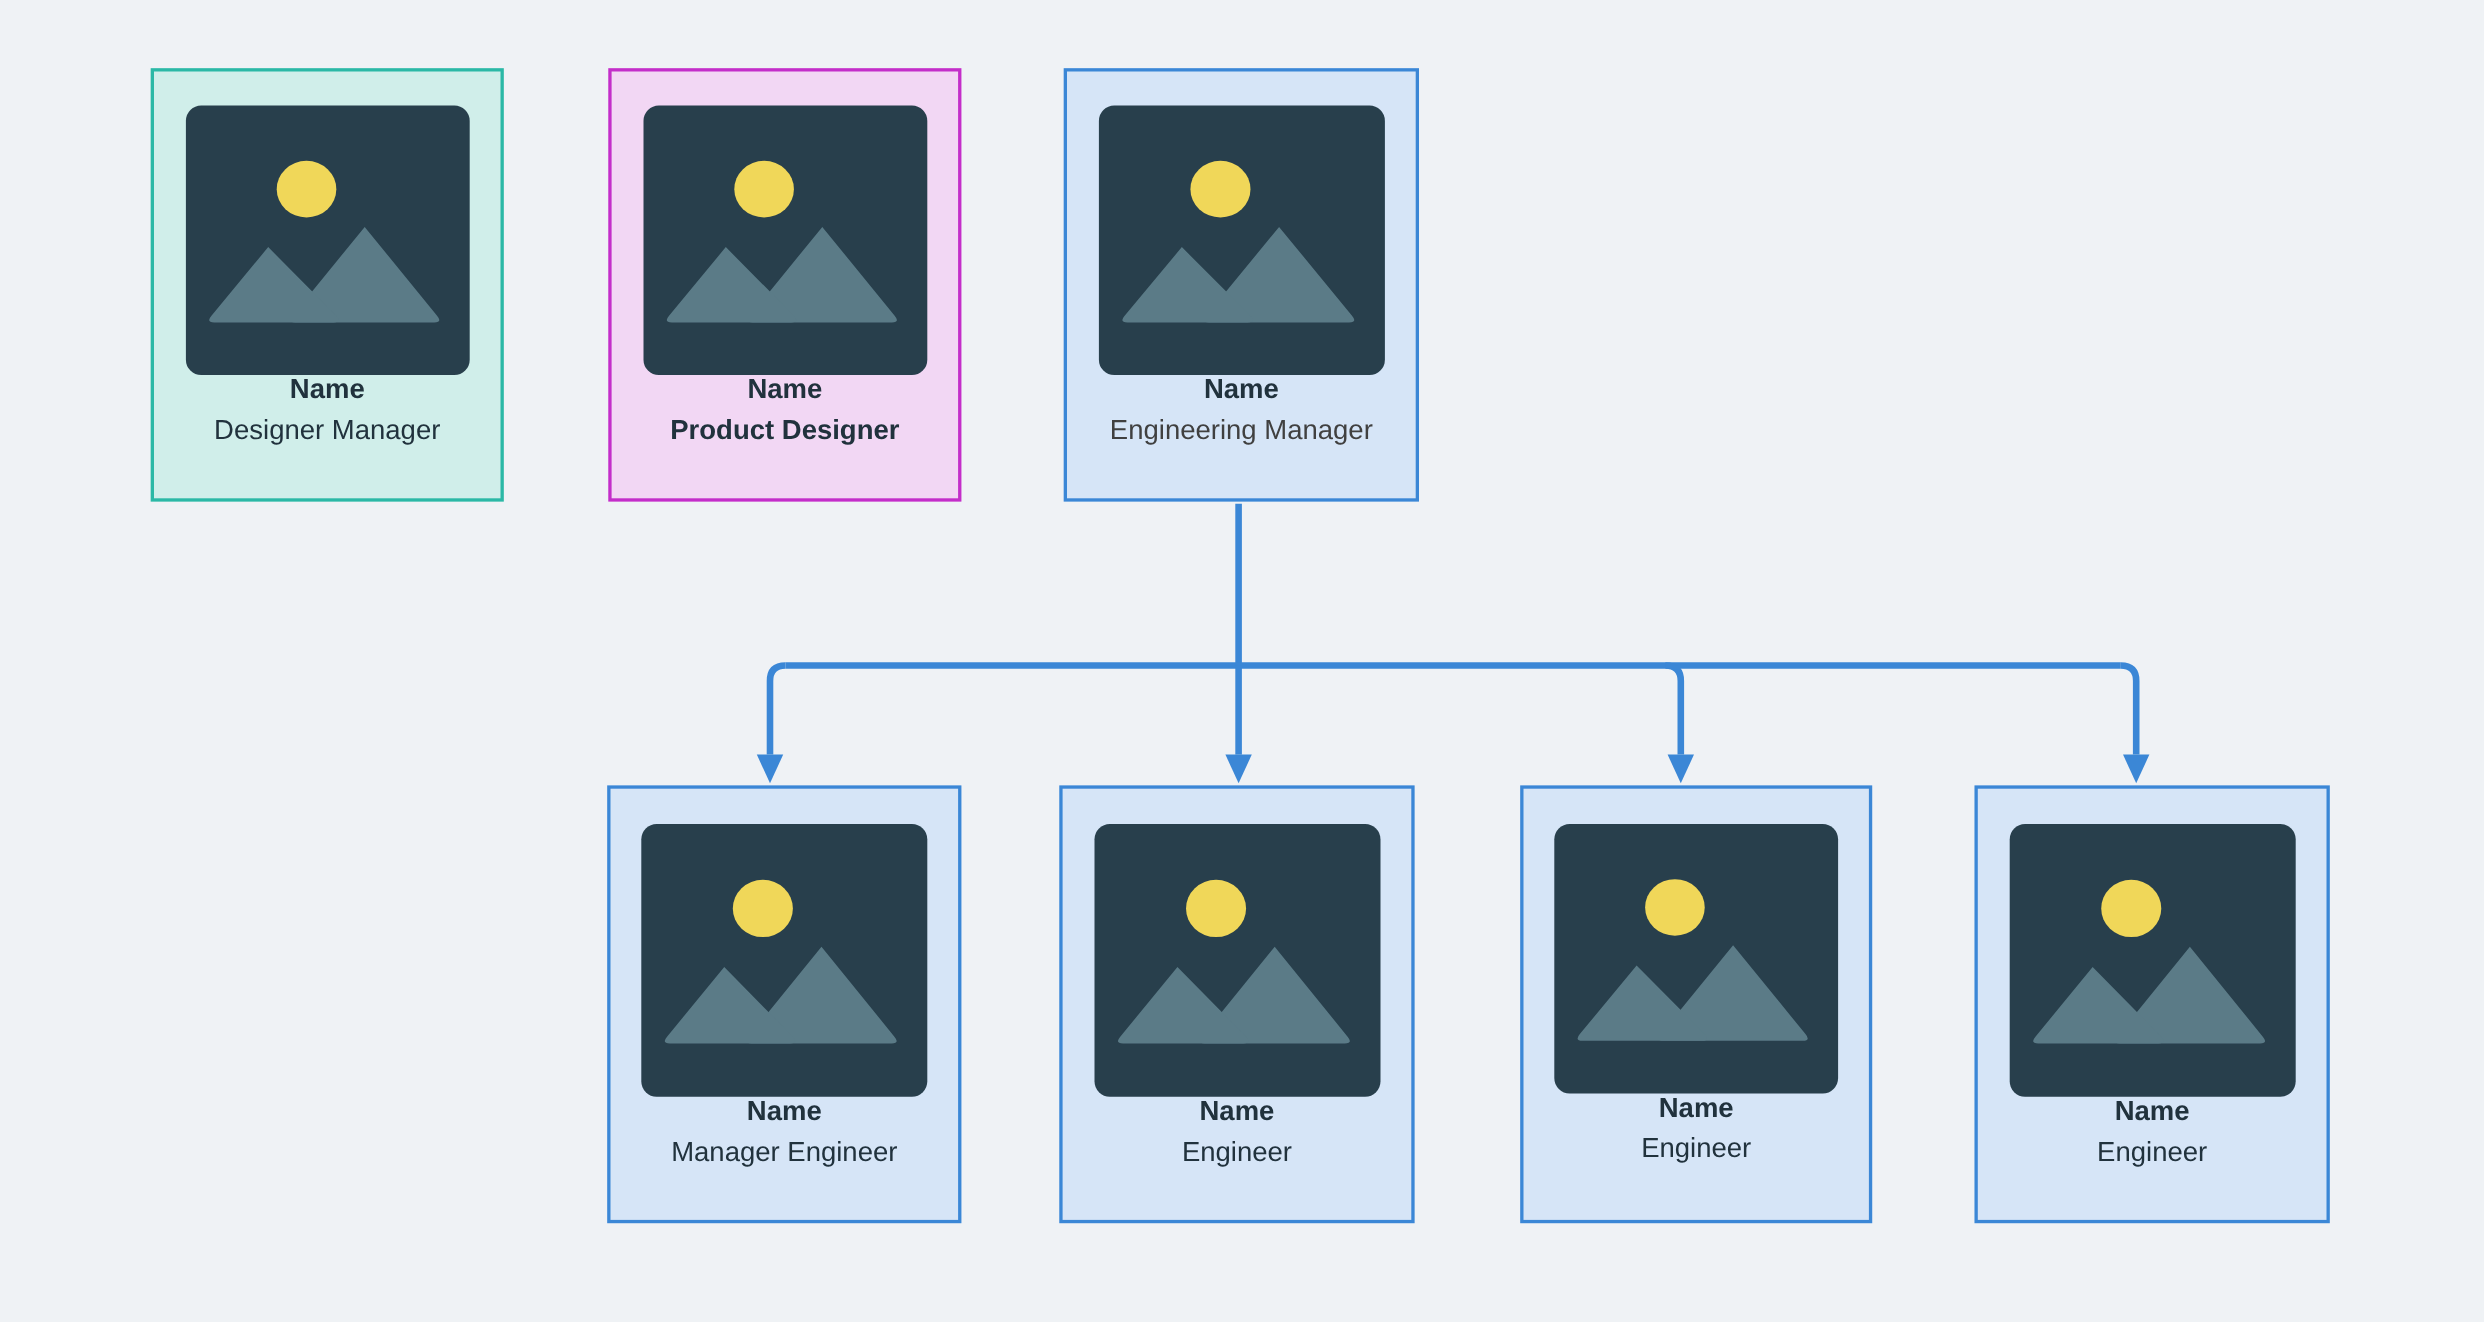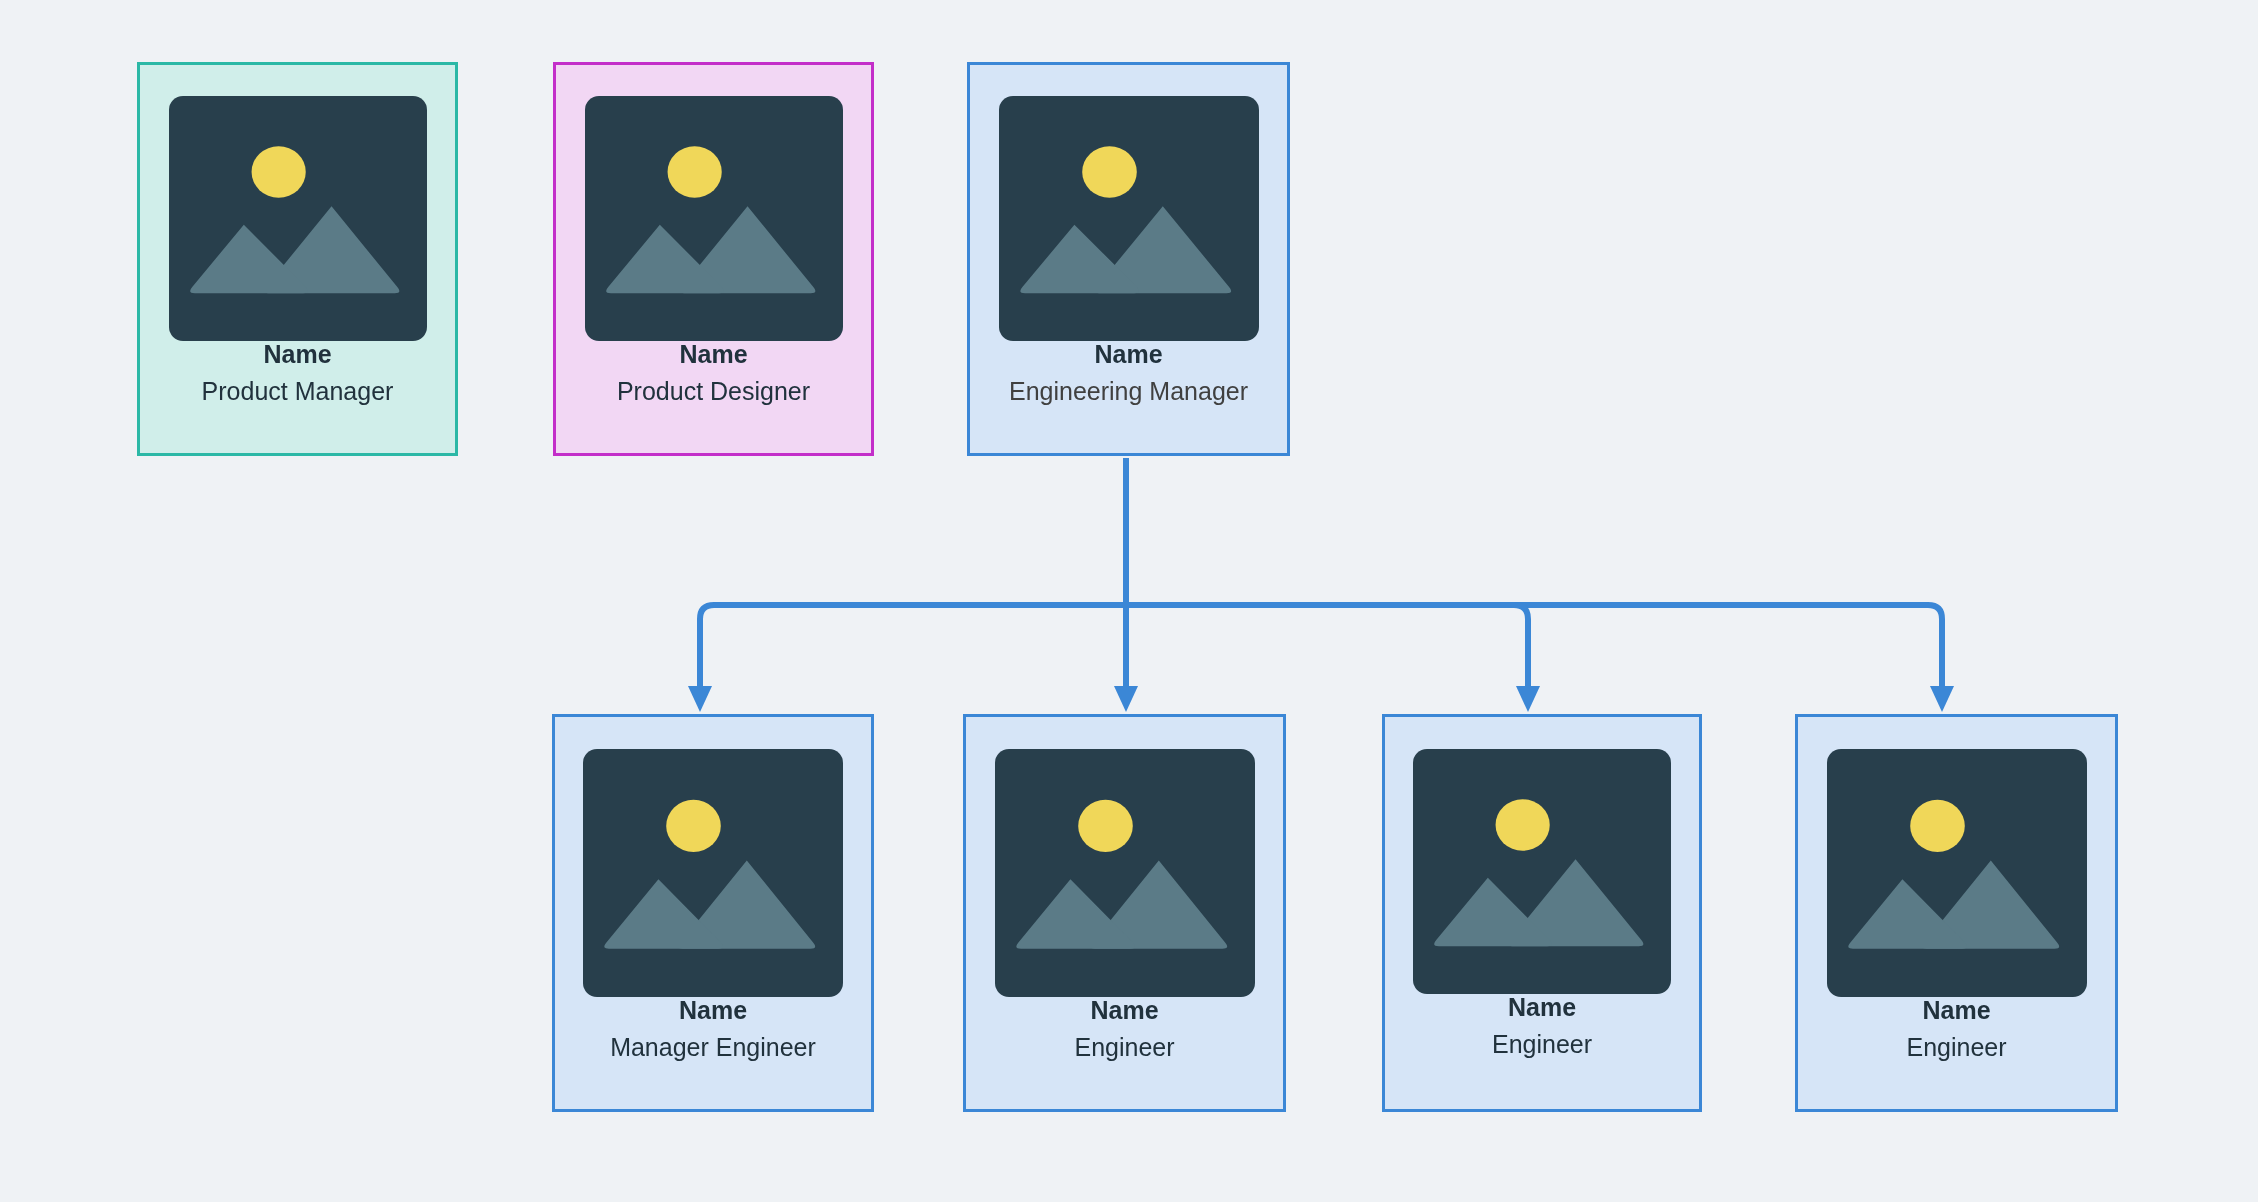--- a/index.html
+++ b/index.html
@@ -87,33 +87,33 @@
 
   <div class="person-card" style="left: 137px; top: 62px; width: 321px; height: 394px; border-color: rgb(43, 184, 166); background: rgb(208, 238, 234);">
     <div class="card-thumb" style="width: 258px; height: 245px; margin-top: 31px; background: rgb(40, 63, 76);">
         <svg class="thumb-svg" viewBox="0 0 100 100" preserveAspectRatio="none">
           <circle cx="42.5" cy="31" r="10.5" fill="#f0d759"></circle>
           <path d="M63 45 L88.5 78 Q90.5 80.5 87.5 80.5 L38.5 80.5 Q35.5 80.5 37.5 78 Z" fill="#5b7b87"></path>
           <path d="M29 52.5 L53 78 Q55 80.5 52 80.5 L10 80.5 Q7 80.5 9 78 Z" fill="#5b7b87"></path>
         </svg>
       </div>
     <div class="card-name" style="color: rgb(33, 50, 61); font-size: 25px;">Name</div>
-    <div class="card-role" style="color: rgb(33, 50, 61); font-size: 25px; margin-top: 9px;">Product Manager</div>
+    <div class="card-role" style="color: rgb(33, 50, 61); font-size: 25px; margin-top: 9px;">Designer Manager</div>
   </div>
 
   <div class="person-card" style="left: 553px; top: 62px; width: 321px; height: 394px; border-color: rgb(195, 46, 201); background: rgb(242, 215, 244);">
     <div class="card-thumb" style="width: 258px; height: 245px; margin-top: 31px; background: rgb(40, 63, 76);">
         <svg class="thumb-svg" viewBox="0 0 100 100" preserveAspectRatio="none">
           <circle cx="42.5" cy="31" r="10.5" fill="#f0d759"></circle>
           <path d="M63 45 L88.5 78 Q90.5 80.5 87.5 80.5 L38.5 80.5 Q35.5 80.5 37.5 78 Z" fill="#5b7b87"></path>
           <path d="M29 52.5 L53 78 Q55 80.5 52 80.5 L10 80.5 Q7 80.5 9 78 Z" fill="#5b7b87"></path>
         </svg>
       </div>
     <div class="card-name" style="color: rgb(33, 50, 61); font-size: 25px;">Name</div>
-    <div class="card-role" style="color: rgb(33, 50, 61); font-size: 25px; margin-top: 9px;">Product Designer</div>
+    <div class="card-role" style="color: rgb(33, 50, 61); font-size: 25px; margin-top: 9px; font-weight: bold;">Product Designer</div>
   </div>
 
   <div class="person-card" style="left: 967px; top: 62px; width: 323px; height: 394px; border-color: rgb(59, 135, 214); background: rgb(214, 229, 247);">
     <div class="card-thumb" style="width: 260px; height: 245px; margin-top: 31px; background: rgb(40, 63, 76);">
         <svg class="thumb-svg" viewBox="0 0 100 100" preserveAspectRatio="none">
           <circle cx="42.5" cy="31" r="10.5" fill="#f0d759"></circle>
           <path d="M63 45 L88.5 78 Q90.5 80.5 87.5 80.5 L38.5 80.5 Q35.5 80.5 37.5 78 Z" fill="#5b7b87"></path>
           <path d="M29 52.5 L53 78 Q55 80.5 52 80.5 L10 80.5 Q7 80.5 9 78 Z" fill="#5b7b87"></path>
         </svg>
       </div>

